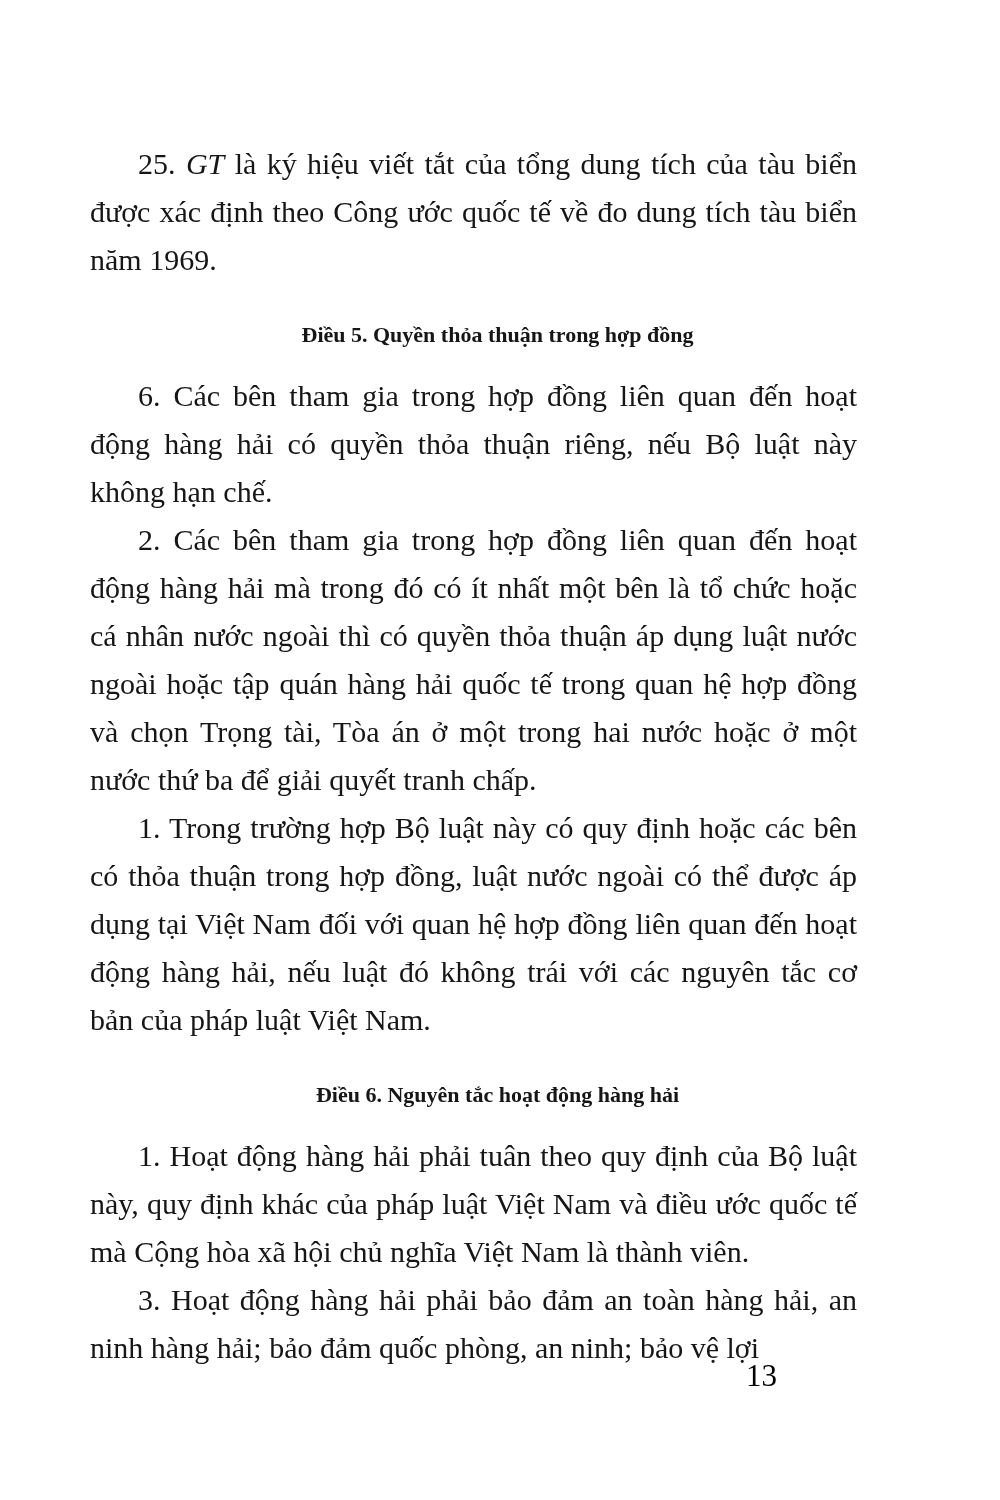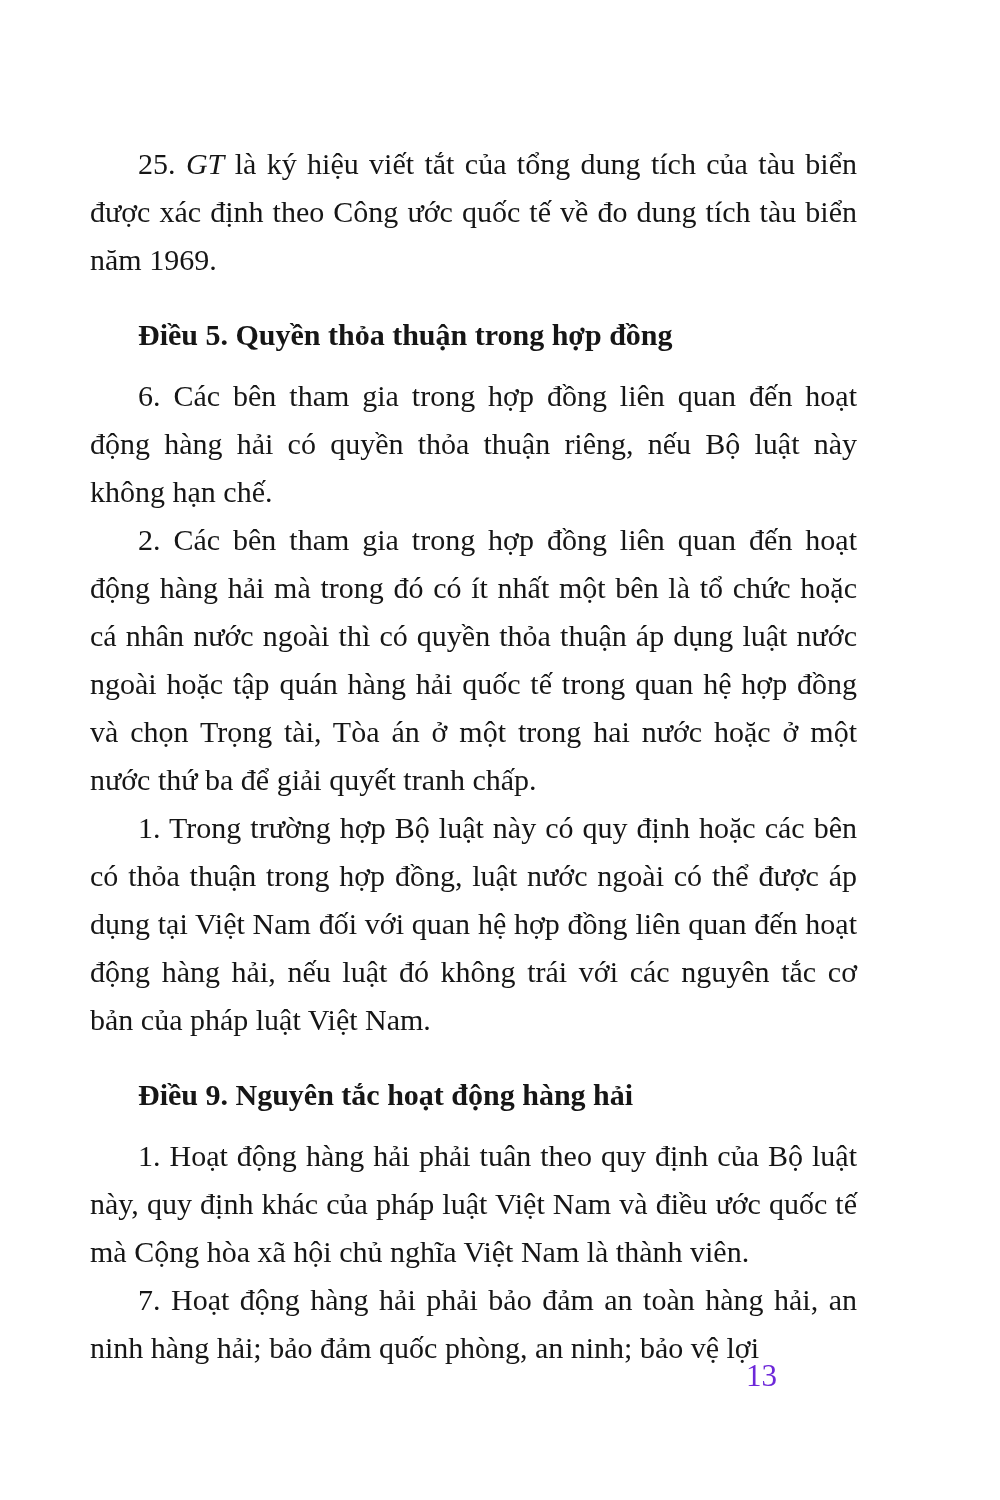--- a/index.html
+++ b/index.html
@@ -29,34 +29,34 @@
   }
   .para {
     font-size: 30px;
     line-height: 48px;
     text-align: justify;
     text-indent: 48px;
     margin: 0;
   }
   .para .term { font-style: italic; }
   .heading {
-    font-size: 30px;
+    font-size: 22px;
     line-height: 48px;
     font-weight: bold;
     text-indent: 48px;
-    text-align: left;
+    text-align: center;
     margin: 27px 0 13px 0;
   }
   .page-number {
     position: absolute;
     top: 1356px;
     right: 143px;
     font-size: 31px;
     line-height: 40px;
-    color: #6d28d9;
+    color: #000000;
   }
 </style>
 </head>
 <body>
 
 <div class="page">
 
   <div class="logo">
     <svg viewBox="0 0 100 100" width="82" height="82">
       <defs>
@@ -89,22 +89,22 @@
   <main class="text-block">
 
     <p class="para"><span>25. </span><span class="term">GT</span><span> là ký hiệu viết tắt của tổng dung tích của tàu biển được xác định theo Công ước quốc tế về đo dung tích tàu biển năm 1969.</span></p>
 
     <h2 class="heading">Điều 5. Quyền thỏa thuận trong hợp đồng</h2>
 
     <p class="para">6. Các bên tham gia trong hợp đồng liên quan đến hoạt động hàng hải có quyền thỏa thuận riêng, nếu Bộ luật này không hạn chế.</p>
     <p class="para">2. Các bên tham gia trong hợp đồng liên quan đến hoạt động hàng hải mà trong đó có ít nhất một bên là tổ chức hoặc cá nhân nước ngoài thì có quyền thỏa thuận áp dụng luật nước ngoài hoặc tập quán hàng hải quốc tế trong quan hệ hợp đồng và chọn Trọng tài, Tòa án ở một trong hai nước hoặc ở một nước thứ ba để giải quyết tranh chấp.</p>
     <p class="para">1. Trong trường hợp Bộ luật này có quy định hoặc các bên có thỏa thuận trong hợp đồng, luật nước ngoài có thể được áp dụng tại Việt Nam đối với quan hệ hợp đồng liên quan đến hoạt động hàng hải, nếu luật đó không trái với các nguyên tắc cơ bản của pháp luật Việt Nam.</p>
 
-    <h2 class="heading">Điều 9. Nguyên tắc hoạt động hàng hải</h2>
+    <h2 class="heading">Điều 6. Nguyên tắc hoạt động hàng hải</h2>
 
     <p class="para">1. Hoạt động hàng hải phải tuân theo quy định của Bộ luật này, quy định khác của pháp luật Việt Nam và điều ước quốc tế mà Cộng hòa xã hội chủ nghĩa Việt Nam là thành viên.</p>
-    <p class="para">7. Hoạt động hàng hải phải bảo đảm an toàn hàng hải, an ninh hàng hải; bảo đảm quốc phòng, an ninh; bảo vệ lợi</p>
+    <p class="para">3. Hoạt động hàng hải phải bảo đảm an toàn hàng hải, an ninh hàng hải; bảo đảm quốc phòng, an ninh; bảo vệ lợi</p>
 
   </main>
 
   <div class="page-number">13</div>
 
 </div>
 
 </body></html>

